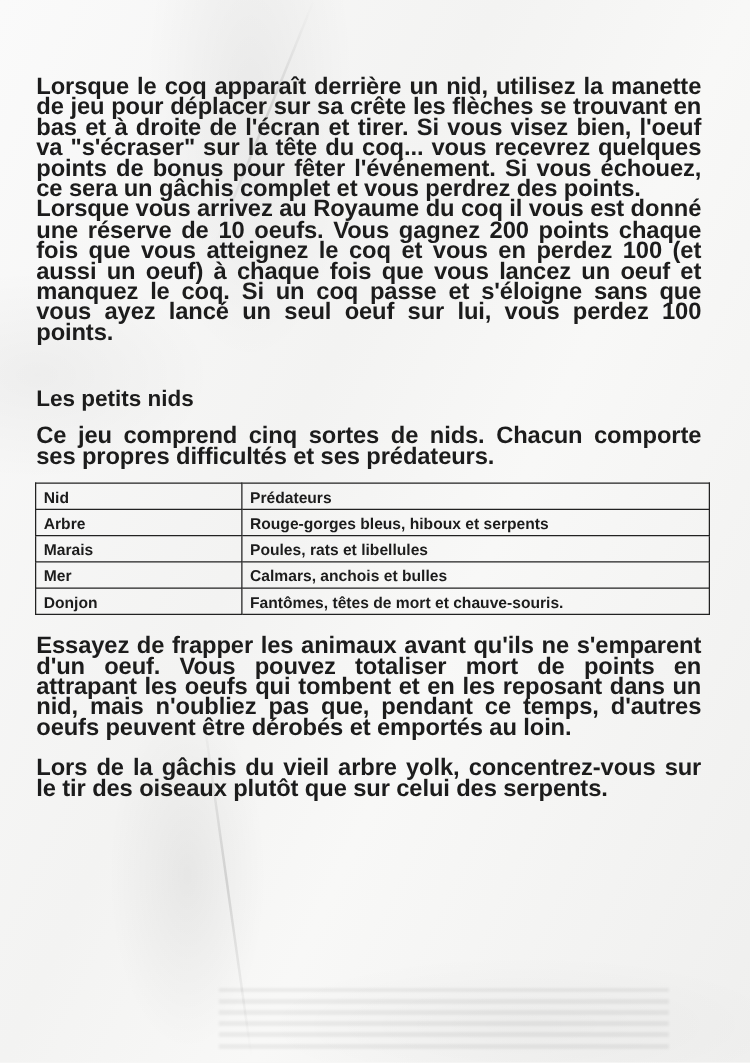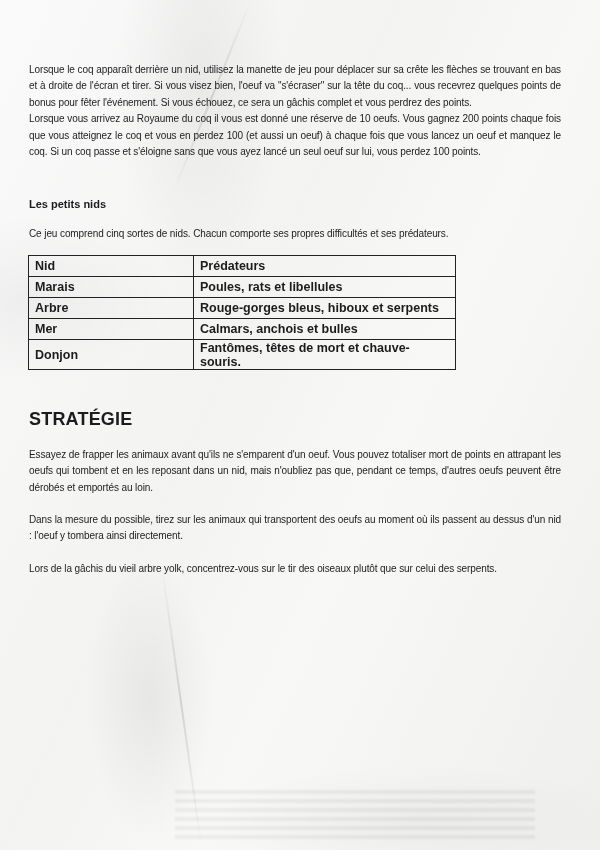--- a/index.html
+++ b/index.html
@@ -41,39 +41,39 @@
       filter: blur(0.8px);
     }
     .content {
       position: absolute;
       left: 29px;
       top: 62px;
       width: 532px;
     }
     p.body {
       margin: 0;
-      font-size: 10px;
+      font-size: 19px;
       line-height: 16.4px;
-      font-weight: normal;
+      font-weight: bold;
       text-align: justify;
       letter-spacing: -0.1px;
     }
     .p1 { margin-top: 0; }
     .p2 { margin-top: 14px; }
     h3.sub {
       margin: 36px 0 0 0;
-      font-size: 11px;
+      font-size: 18px;
       font-weight: bold;
       line-height: 16px;
     }
     .p3 { margin-top: 14px !important; }
     table.nests {
       margin-top: 12px;
       margin-left: -1px;
-      width: 428px;
+      width: 540px;
       border-collapse: collapse;
       font-size: 12.5px;
       font-weight: bold;
     }
     table.nests td, table.nests th {
       border: 1.6px solid #222;
       height: 19px;
       padding: 1px 6px 0 6px;
       text-align: left;
       font-weight: bold;
@@ -104,35 +104,33 @@
   <h3 class="sub">Les petits nids</h3>
   <p class="body p3">Ce jeu comprend cinq sortes de nids. Chacun comporte ses propres difficultés et ses prédateurs.</p>
 
   <table class="nests">
     <tbody>
         <tr>
       <th class="c1">Nid</th>
       <th>Prédateurs</th>
     </tr>
     <tr>
+      <td class="c1">Arbre</td>
+      <td>Rouge-gorges bleus, hiboux et serpents</td>
+    </tr>
+    <tr>
       <td class="c1">Marais</td>
       <td>Poules, rats et libellules</td>
-    </tr>
-    <tr>
-      <td class="c1">Arbre</td>
-      <td>Rouge-gorges bleus, hiboux et serpents</td>
     </tr>
     <tr>
       <td class="c1">Mer</td>
       <td>Calmars, anchois et bulles</td>
     </tr>
     <tr>
       <td class="c1">Donjon</td>
       <td>Fantômes, têtes de mort et chauve-souris.</td>
     </tr>
   </tbody>
     </table>
 
-  <h2 class="section">STRATÉGIE</h2>
   <p class="body p4">Essayez de frapper les animaux avant qu'ils ne s'emparent d'un oeuf. Vous pouvez totaliser mort de points en attrapant les oeufs qui tombent et en les reposant dans un nid, mais n'oubliez pas que, pendant ce temps, d'autres oeufs peuvent être dérobés et emportés au loin.</p>
-  <p class="body p6">Dans la mesure du possible, tirez sur les animaux qui transportent des oeufs au moment où ils passent au dessus d'un nid : l'oeuf y tombera ainsi directement.</p>
   <p class="body p7">Lors de la gâchis du vieil arbre yolk, concentrez-vous sur le tir des oiseaux plutôt que sur celui des serpents.</p>
 </div>
 
 </body></html>

